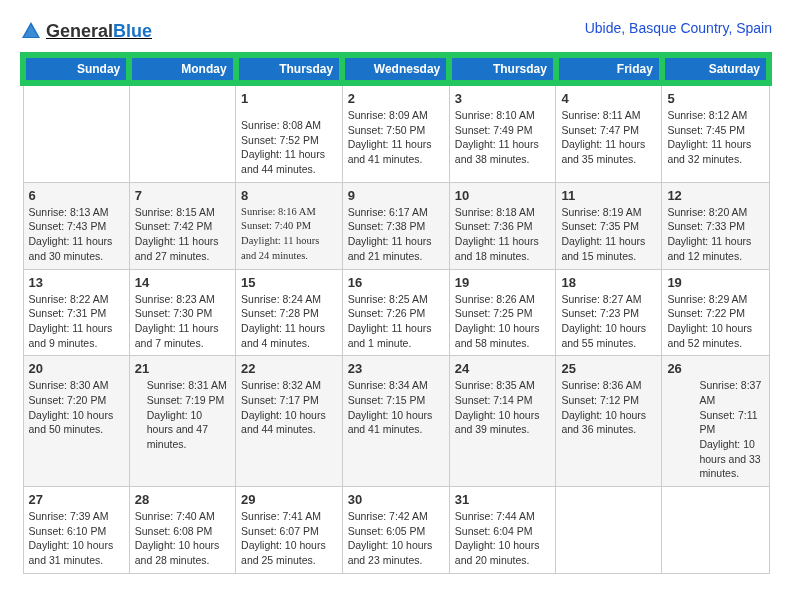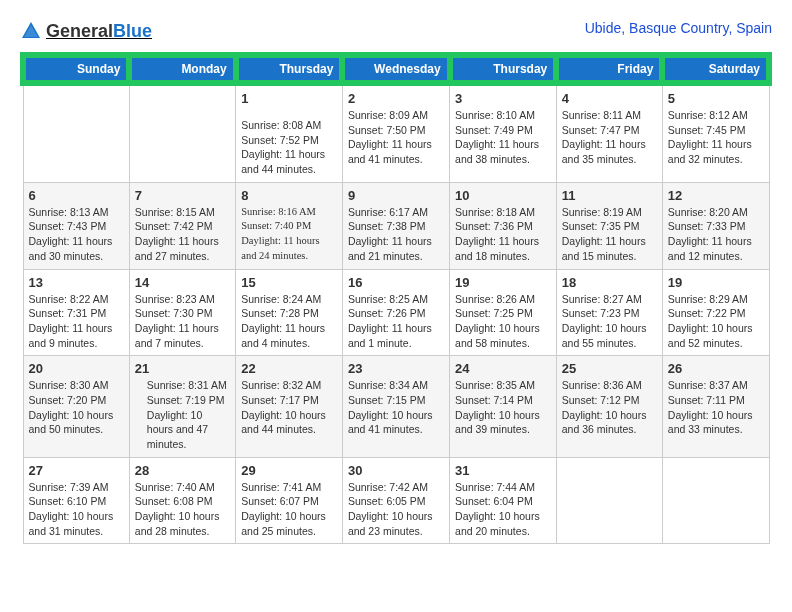--- a/index.html
+++ b/index.html
@@ -279,21 +279,21 @@
 Daylight: 10 hours and 39 minutes.</div>
         </td>
         <td>
           <span class="day-number">25</span>
           <div class="day-info" style="white-space: pre-line;">Sunrise: 8:36 AM
 Sunset: 7:12 PM
 Daylight: 10 hours and 36 minutes.</div>
         </td>
         <td>
           <span class="day-number">26</span>
-          <div class="day-info" style="white-space: pre-line;">Sunrise: 8:37 AM
+          <div class="day-info" style="white-space: pre-line; margin-left: 32px;">Sunrise: 8:37 AM
 Sunset: 7:11 PM
 Daylight: 10 hours and 33 minutes.</div>
         </td>
       </tr>
       <tr>
         <td>
           <span class="day-number">27</span>
           <div class="day-info" style="white-space: pre-line;">Sunrise: 7:39 AM
 Sunset: 6:10 PM
 Daylight: 10 hours and 31 minutes.</div>

